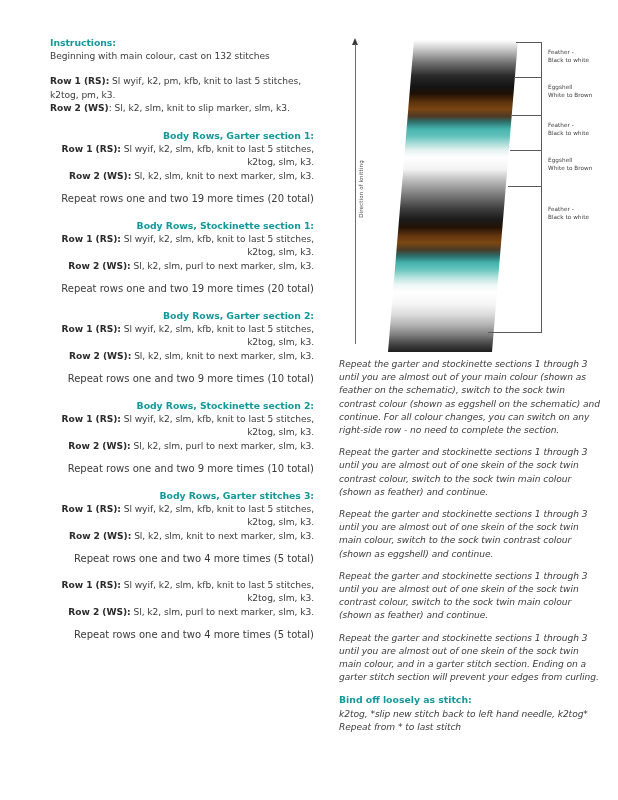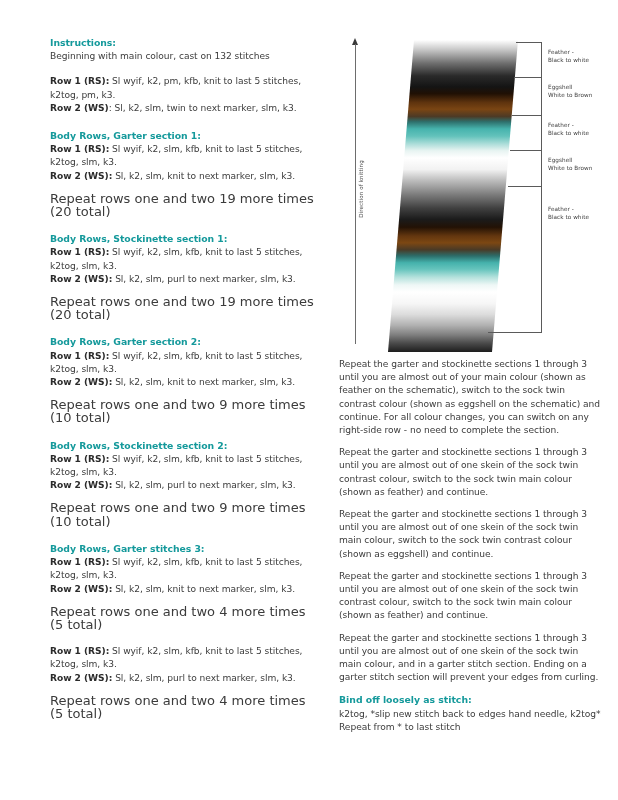--- a/index.html
+++ b/index.html
@@ -44,39 +44,40 @@
   
   #left-col {
     position: absolute;
     left: 34px;
     top: 36px;
     width: 264px;
   }
   .section { margin-bottom: 0; }
   .repeat-line {
     color: #3b3b3b;
-    font-size: 13px;
+    font-size: 10px;
     line-height: 13.2px;
     margin: 9px 0 0 0;
   }
-  .sec-block { margin-top: 14px; }
+  .sec-block { margin-top: 14px; text-align: right; }
 
   
   #right-col {
     position: absolute;
     left: 323px;
     top: 358px;
     width: 262px;
   }
   #right-col p {
     color: #3b3b3b;
     font-size: 9.1px;
     line-height: 13.2px;
     margin: 0 0 9px 0;
     letter-spacing: -0.05px;
+    font-style: italic;
   }
   .bindoff-head {
     color: #14999b;
     font-weight: bold;
     font-size: 9.3px;
     line-height: 13.2px;
     margin: 4px 0 1px 0;
   }
 
   
@@ -189,21 +190,21 @@
 
   <div id="left-col">
 
     <div class="heading">Instructions:</div>
     <p class="body-text">Beginning with main colour, cast on 132 stitches</p>
 
     <div class="blockgap"></div>
 
     <div class="section">
       <p class="body-text"><b class="lbl">Row 1 (RS):</b><span> Sl wyif, k2, pm, kfb, knit to last 5 stitches, k2tog, pm, k3.</span></p>
-      <p class="body-text"><b class="lbl">Row 2 (WS)</b><span>: Sl, k2, slm, twin to next marker, slm, k3.</span></p>
+      <p class="body-text"><b class="lbl">Row 2 (WS)</b><span>: Sl, k2, slm, knit to slip marker, slm, k3.</span></p>
     </div>
 
     <div class="sec-block">
       <div class="heading">Body Rows, Garter section 1:</div>
       <p class="body-text"><b class="lbl">Row 1 (RS):</b><span> Sl wyif, k2, slm, kfb, knit to last 5 stitches, k2tog, slm, k3.</span></p>
       <p class="body-text"><b class="lbl">Row 2 (WS):</b><span> Sl, k2, slm, knit to next marker, slm, k3.</span></p>
       <p class="repeat-line">Repeat rows one and two 19 more times (20 total)</p>
     </div>
 
     <div class="sec-block">
@@ -331,19 +332,19 @@
 
   </div>
 
   <div id="right-col">
     <p>Repeat the garter and stockinette sections 1 through 3 until you are almost out of your main colour (shown as feather on the schematic), switch to the sock twin contrast colour (shown as eggshell on the schematic) and continue. For all colour changes, you can switch on any right-side row - no need to complete the section.</p>
     <p>Repeat the garter and stockinette sections 1 through 3  until you are almost out of one skein of the sock twin contrast colour, switch to the sock twin main colour (shown as feather) and continue.</p>
     <p>Repeat the garter and stockinette sections 1 through 3 until you are almost out of one skein of the sock twin main colour, switch to the sock twin contrast colour (shown as eggshell) and continue.</p>
     <p>Repeat the garter and stockinette sections 1 through 3 until you are almost out of one skein of the sock twin contrast colour, switch to the sock twin main colour (shown as feather) and continue.</p>
     <p>Repeat the garter and stockinette sections 1 through 3 until you are almost out of one skein of the sock twin main colour, and in a garter stitch section. Ending on a garter stitch section will prevent your edges from curling.</p>
     <div class="bindoff-head">Bind off loosely as stitch:</div>
-    <p>k2tog, *slip new stitch back to edges hand needle, k2tog* Repeat from * to last stitch</p>
+    <p>k2tog, *slip new stitch back to left hand needle, k2tog* Repeat from * to last stitch</p>
   </div>
 
   <div id="page-number">21</div>
   <div id="watermark">PassionForum.ru</div>
 
 </div>
 
 </body></html>

